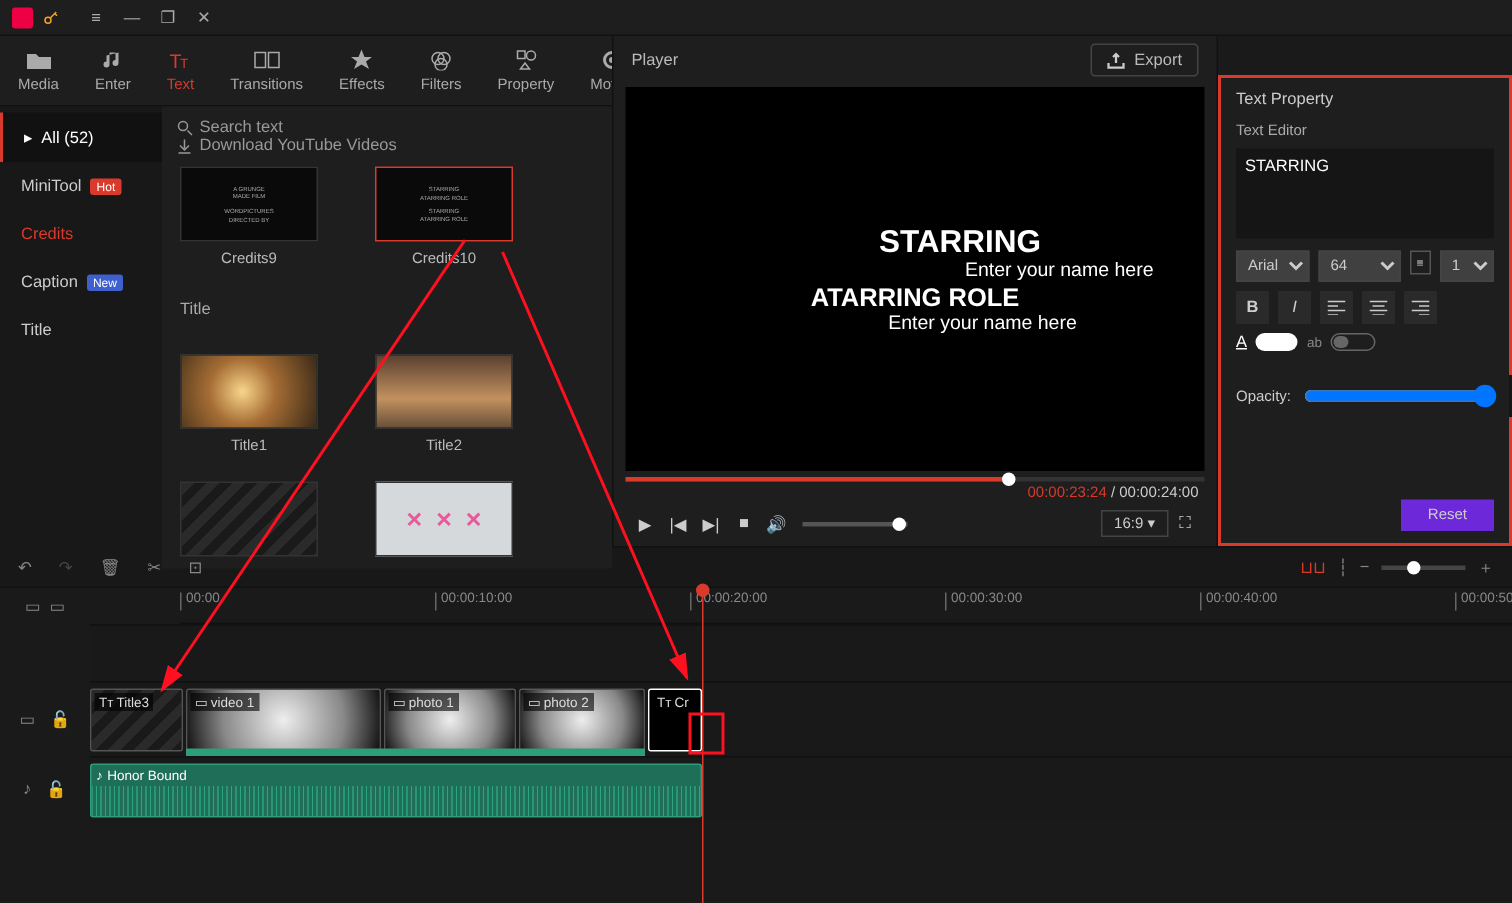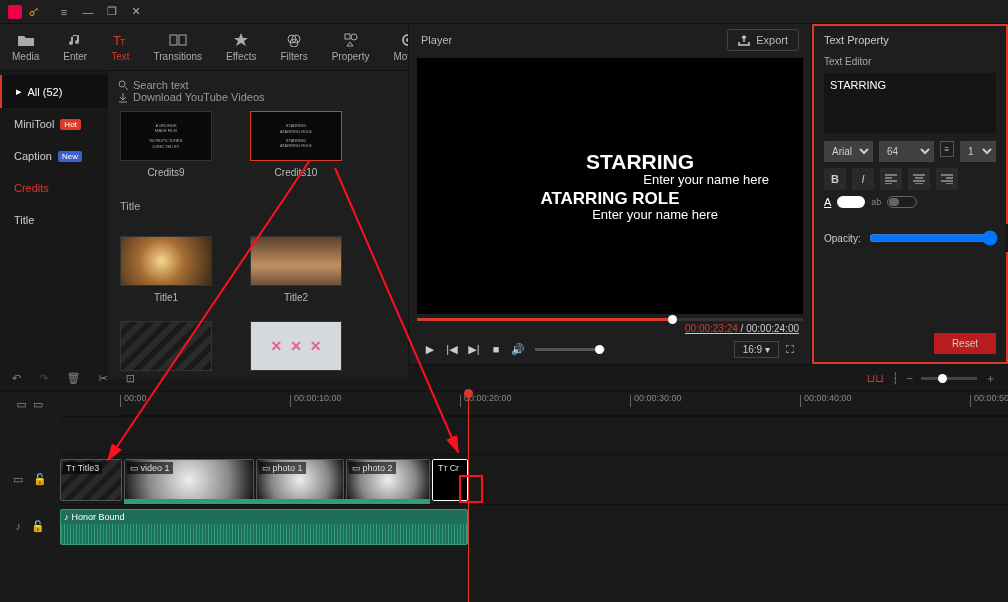--- a/index.html
+++ b/index.html
@@ -57,36 +57,36 @@
 .preview .line1 { font-size:21px; font-weight:bold; color:#fff; }
 .preview .line2 { font-size:13px; color:#fff; margin-top:-2px; }
 .preview .line3 { font-size:17px; font-weight:bold; color:#fff; margin-top:2px; }
 .preview .line4 { font-size:13px; color:#fff; margin-top:-2px; }
 
 .scrub { height:3px; background:#333; margin:2px 8px 2px; position:relative; }
 .scrub .fill { height:100%; width:65%; background:#d93a2b; }
 .scrub .knob { position:absolute; left:65%; top:-3px; width:9px; height:9px; border-radius:50%; background:#fff; }
 .player-ctrl { height:30px; display:flex; align-items:center; padding:0 10px; color:#ccc; }
 .pcbtn { width:22px; text-align:center; cursor:pointer; }
-.tc { margin-left:auto; font-size:10px;text-decoration:underline; }
+.tc { margin-left:auto; font-size:10px; }
 .tc .cur { color:#d93a2b; }
 .aspect { border:1px solid #444; padding:2px 8px; margin-left:10px; font-size:10px; cursor:pointer; }
 
 
-.rprop { width: 196px; background:#1e1e1e; border:2px solid #d93a2b; display:flex; flex-direction:column; padding:8px 10px; }
+.rprop { width: 196px; background:#1e1e1e; border:2px solid #d93a2b; display:flex; flex-direction:column; padding:8px 10px;margin-top:26px; }
 .rprop .h { font-size:11px; margin-bottom:10px; }
 .rprop .lbl { font-size:10px; color:#aaa; margin-bottom:6px; }
 .rprop .txta { background:#151515; border:none; color:#fff; padding:6px; height:60px; width:100%; font-size:11px; resize:none; margin-bottom:8px; }
 .rprop-row { display:flex; gap:6px; margin-bottom:6px; }
 .rprop select { background:#404040; border:1px solid #444; color:#ccc; font-size:10px; padding:3px; }
 .fbtn { width:22px; height:22px; background:#2a2a2a; display:flex; align-items:center; justify-content:center; color:#ccc; cursor:pointer; font-size:11px; }
 .opline { display:flex; align-items:center; gap:8px; font-size:10px; }
 .opline input[type=range] { flex:1; }
 .opval { background:#151515; padding:3px 8px; }
-.resetbtn { margin-top:auto; align-self:flex-end; background:#b91c1c; padding:5px 18px; font-size:10px; cursor:pointer; }
+.resetbtn { margin-top:auto; align-self:flex-end; background:#6d28d9; padding:5px 18px; font-size:10px; cursor:pointer; }
 
 
 .tl-toolbar { height:28px; background:#181818; display:flex; align-items:center; padding:0 12px; gap:18px; color:#888; border-top:1px solid #111; border-bottom:1px solid #111; }
 .tl-toolbar .right { margin-left:auto; display:flex; gap:8px; align-items:center; }
 .zoom-track { width:56px; height:3px; background:#444; position:relative; }
 .zoom-track .zknob { position:absolute; left:30%; top:-3px; width:9px; height:9px; border-radius:50%; background:#fff; }
 
 .timeline { background:#1a1a1a; position:relative; height: 210px; }
 .ruler { height:24px; display:flex; align-items:flex-start; color:#888; font-size:9px; position:relative; margin-left:60px; border-bottom:1px solid #111;}
 .ruler .tick { position:absolute; top:3px; }
@@ -217,26 +217,26 @@
           <span>Motion</span>
         </div>
     </div>
     <div class="lib-body">
       <div class="sidecat">
         <div class="row allhead">▸ <span>All (52)</span></div>
         <div class="row">
             <span>MiniTool</span>
             <span class="badge hot">Hot</span>
           </div>
+        <div class="row active">
+            <span>Credits</span>
+          </div>
         <div class="row">
             <span>Caption</span>
             <span class="badge new">New</span>
-          </div>
-        <div class="row active">
-            <span>Credits</span>
           </div>
         <div class="row">
             <span>Title</span>
           </div>
       </div>
       <div class="thumbs">
         <div class="thumbs-head">
           <span>
               <svg width="11" height="11" fill="none" stroke="#999">
                 <circle cx="4" cy="4" r="3"></circle>

